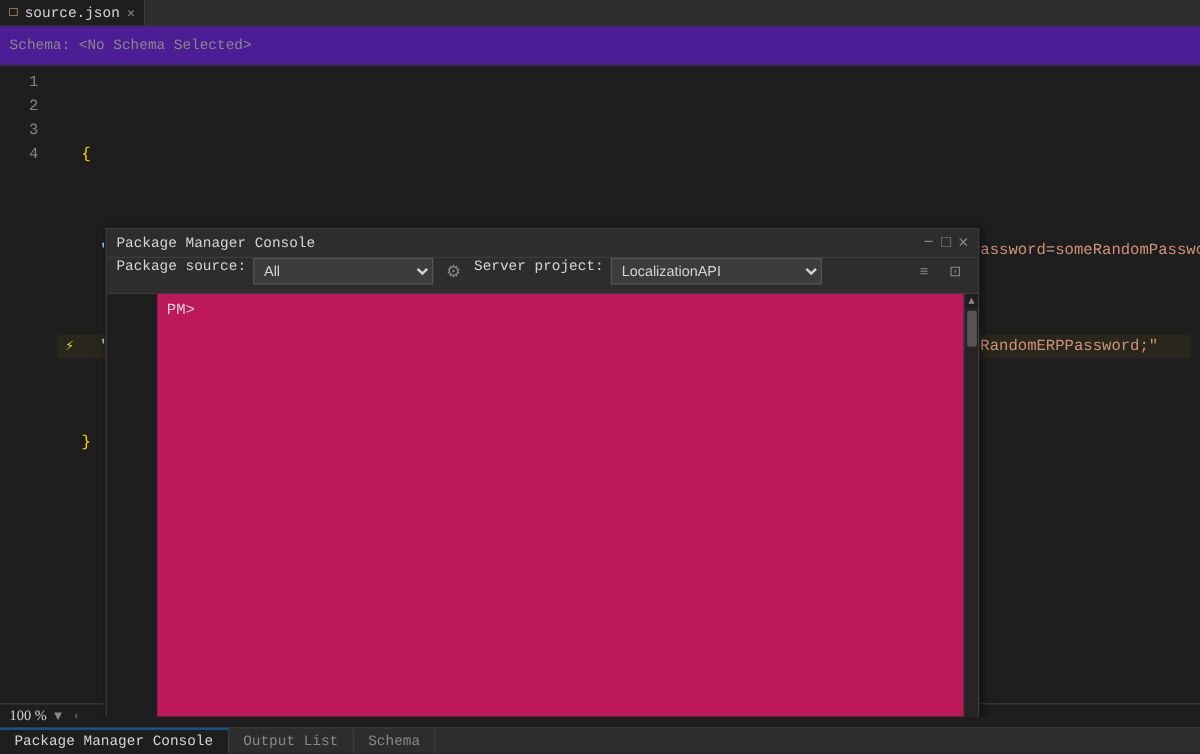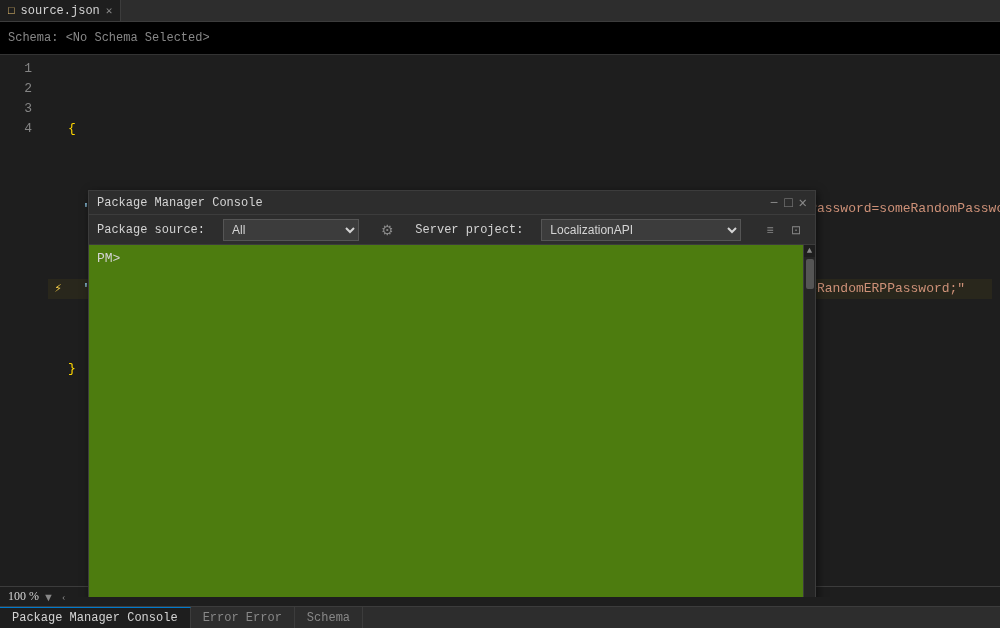--- a/index.html
+++ b/index.html
@@ -40,21 +40,21 @@
     }
     .tab-close {
       font-size: 11px;
       color: #888;
       cursor: pointer;
     }
 
     
     .schema-bar {
       height: 20px;
-      background: #000000;
+      background: #4c1d95;
       display: flex;
       align-items: center;
       padding: 16px 8px;
       font-size: 12px;
       color: #888;
       border-bottom: 1px solid #333;
     }
 
     
     .editor-area {
@@ -145,25 +145,25 @@
 
     .pkg-ctrl-btn {
       font-size: 14px;
       color: #888;
       cursor: pointer;
       line-height: 1;
     }
 
     .pkg-toolbar {
       display: flex;
-      align-items: center;
+      align-items: flex-start;
       background: #2d2d2d;
       height: 30px;
       padding: 0 8px;
-      gap: 18px;
+      gap: 6px;
       border-bottom: 1px solid #3c3c3c;
     }
 
     .pkg-label {
       font-size: 12px;
       color: #d4d4d4;
       white-space: nowrap;
     }
 
     .pkg-select {
@@ -206,22 +206,23 @@
       font-size: 12px;
       cursor: pointer;
       display: flex;
       align-items: center;
       justify-content: center;
     }
 
     .pkg-body {
       height: 370px;
       position: relative;
-      background: #4d7c0f;
+      background: #be185d;
       overflow: hidden;
+      margin-left: 42px;
     }
 
     .pkg-prompt {
       padding: 4px 8px;
       font-size: 13px;
       color: #d4d4d4;
       line-height: 20px;
     }
 
     
@@ -398,21 +399,21 @@
 
     <div class="pkg-toolbar">
       <span class="pkg-label">Package source:</span>
       <select class="pkg-select" style="width:150px;">
         <option>All</option>
         <option>nuget.org</option>
         <option>Microsoft</option>
       </select>
       <button class="pkg-settings-btn" title="Settings">⚙</button>
       <span class="pkg-label">Server project:</span>
-      <select class="pkg-select" style="width:220px;">
+      <select class="pkg-select" style="width:176px;">
         <option>LocalizationAPI</option>
       </select>
       <div class="pkg-toolbar-right">
         <button class="pkg-icon-btn" title="List">≡</button>
         <button class="pkg-icon-btn" title="Clear">⊡</button>
       </div>
     </div>
 
     <div class="pkg-body">
       <div class="pkg-prompt">PM&gt;</div>
@@ -433,18 +434,18 @@
   <span class="zoom-level">100 %</span>
   <span class="zoom-dropdown">▼</span>
   <span class="scroll-arrow">‹</span>
 </div>
 
 <div class="bottom-tabs">
   <div class="bottom-tab active">
     <span>Package Manager Console</span>
   </div>
   <div class="bottom-tab">
-    <span>Error Error</span>
+    <span>Output List</span>
   </div>
   <div class="bottom-tab">
     <span>Schema</span>
   </div>
 </div>
 
 </body></html>

